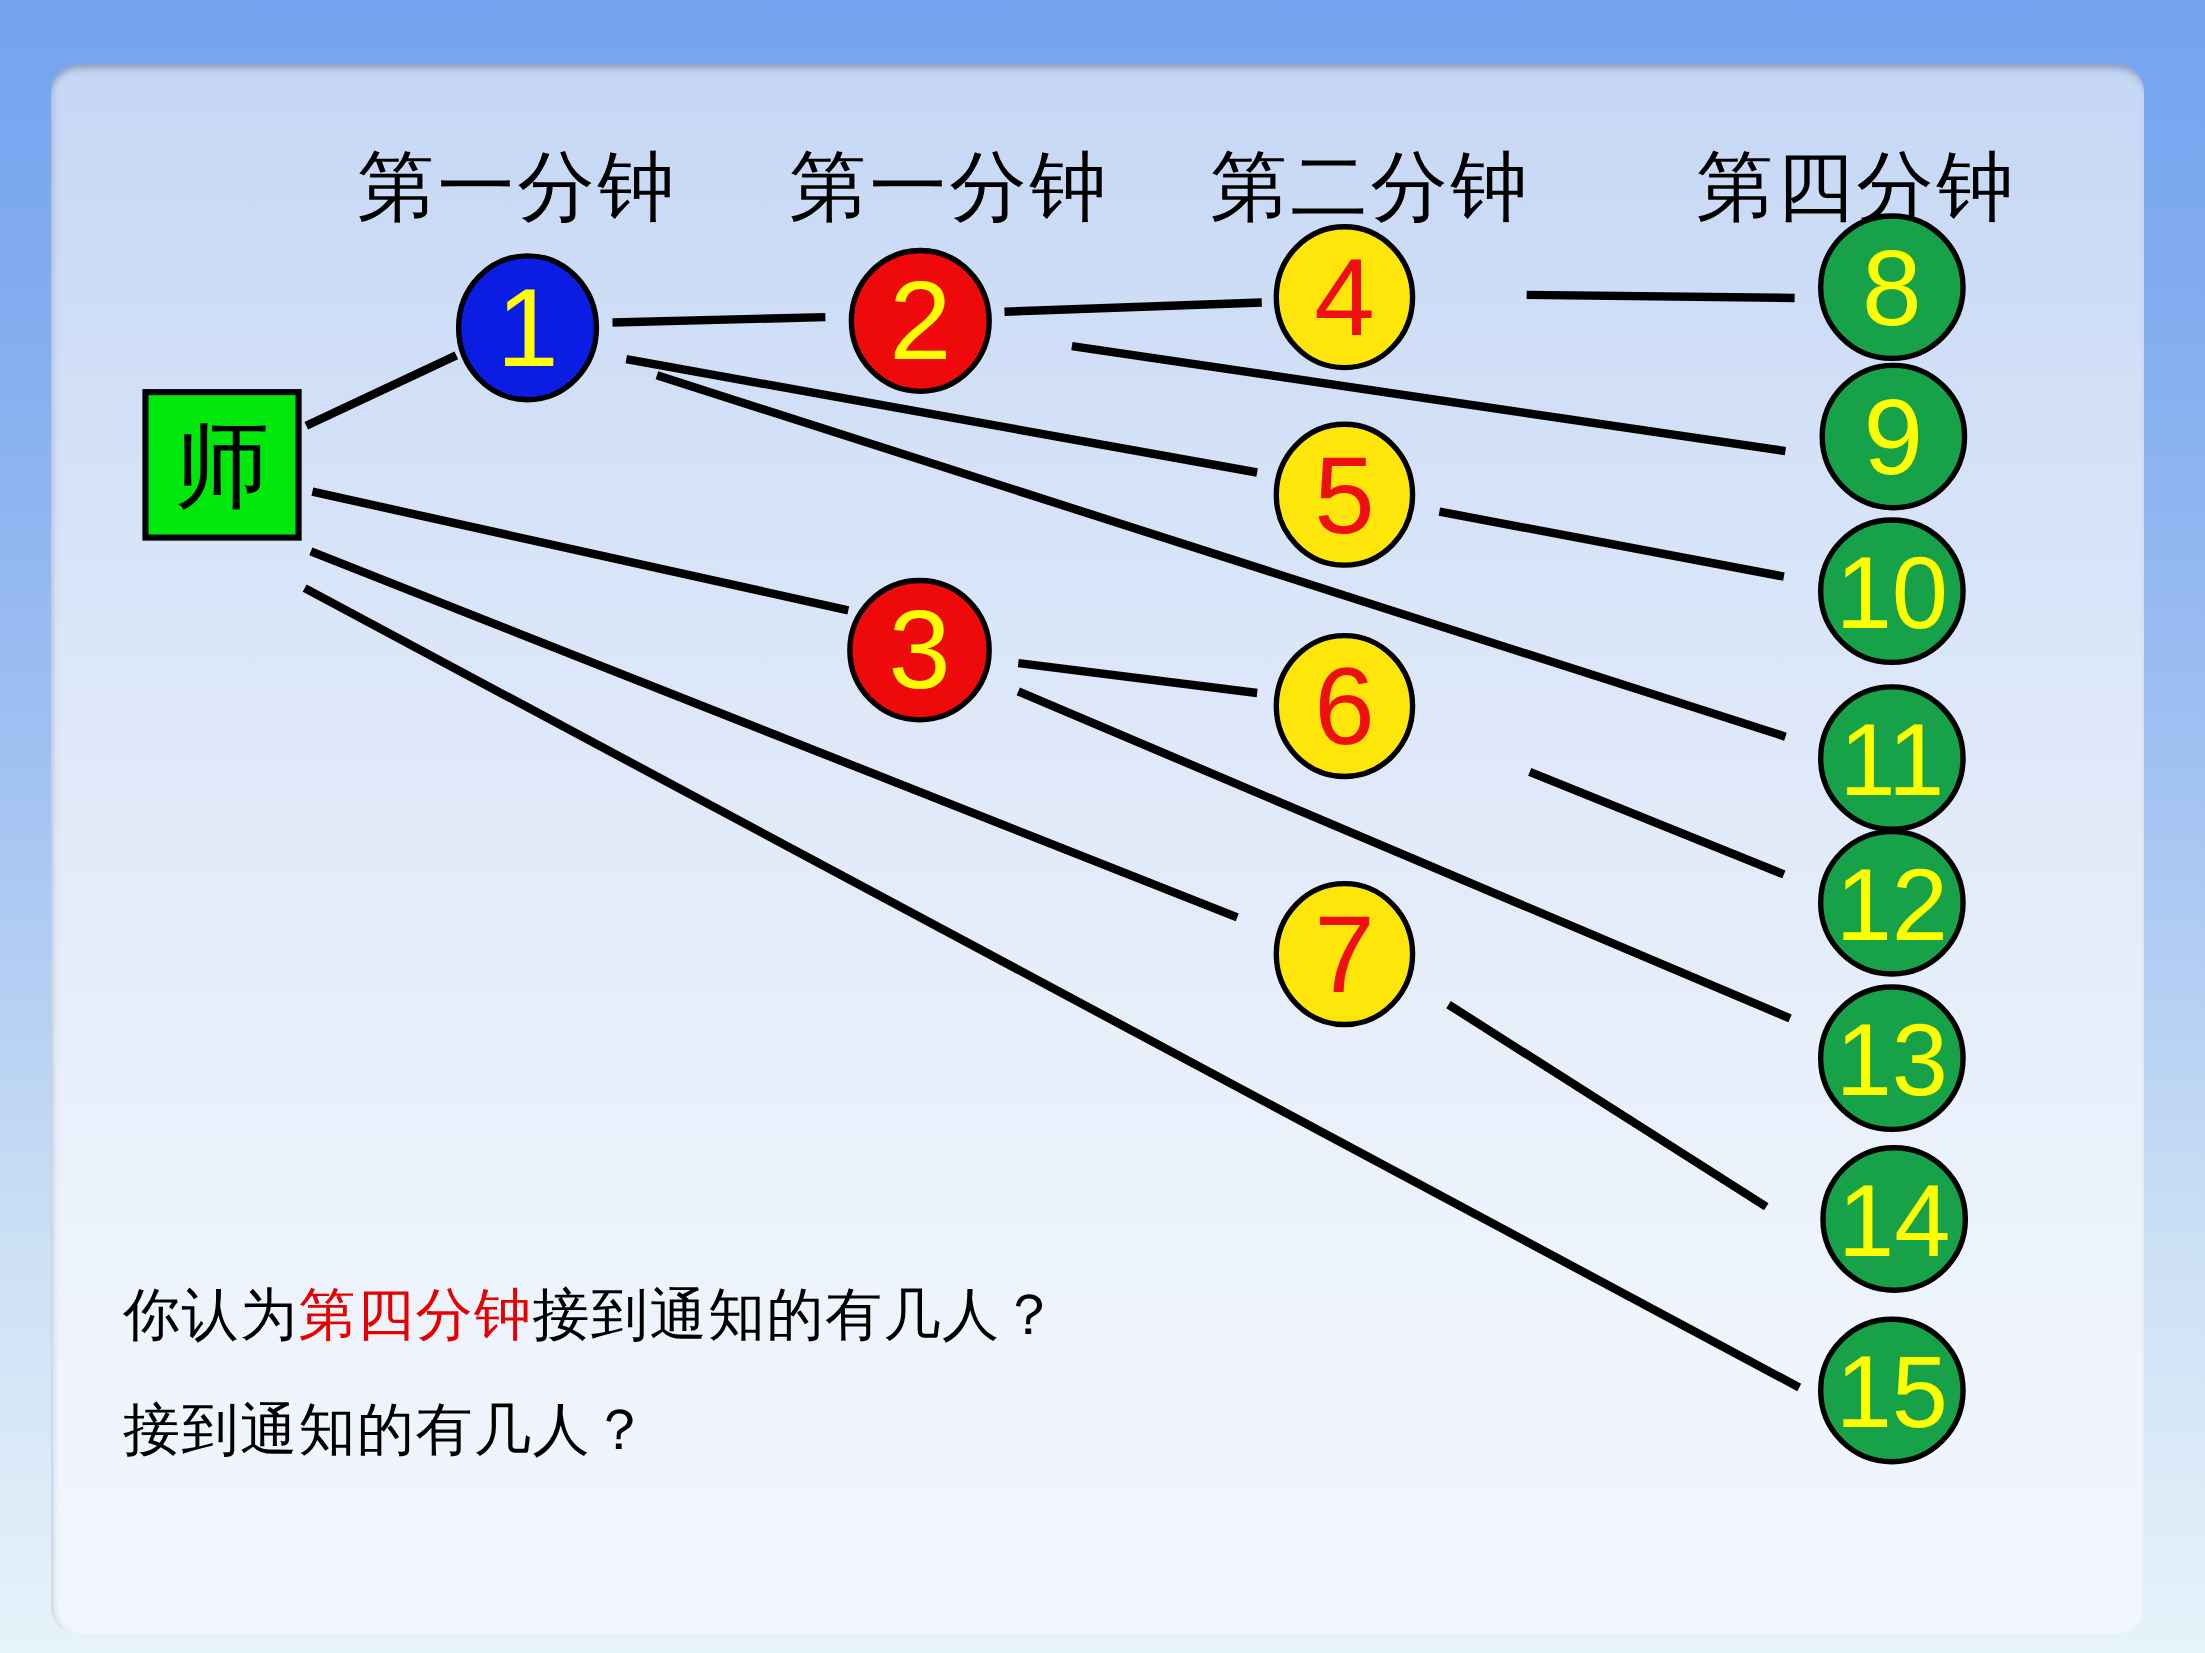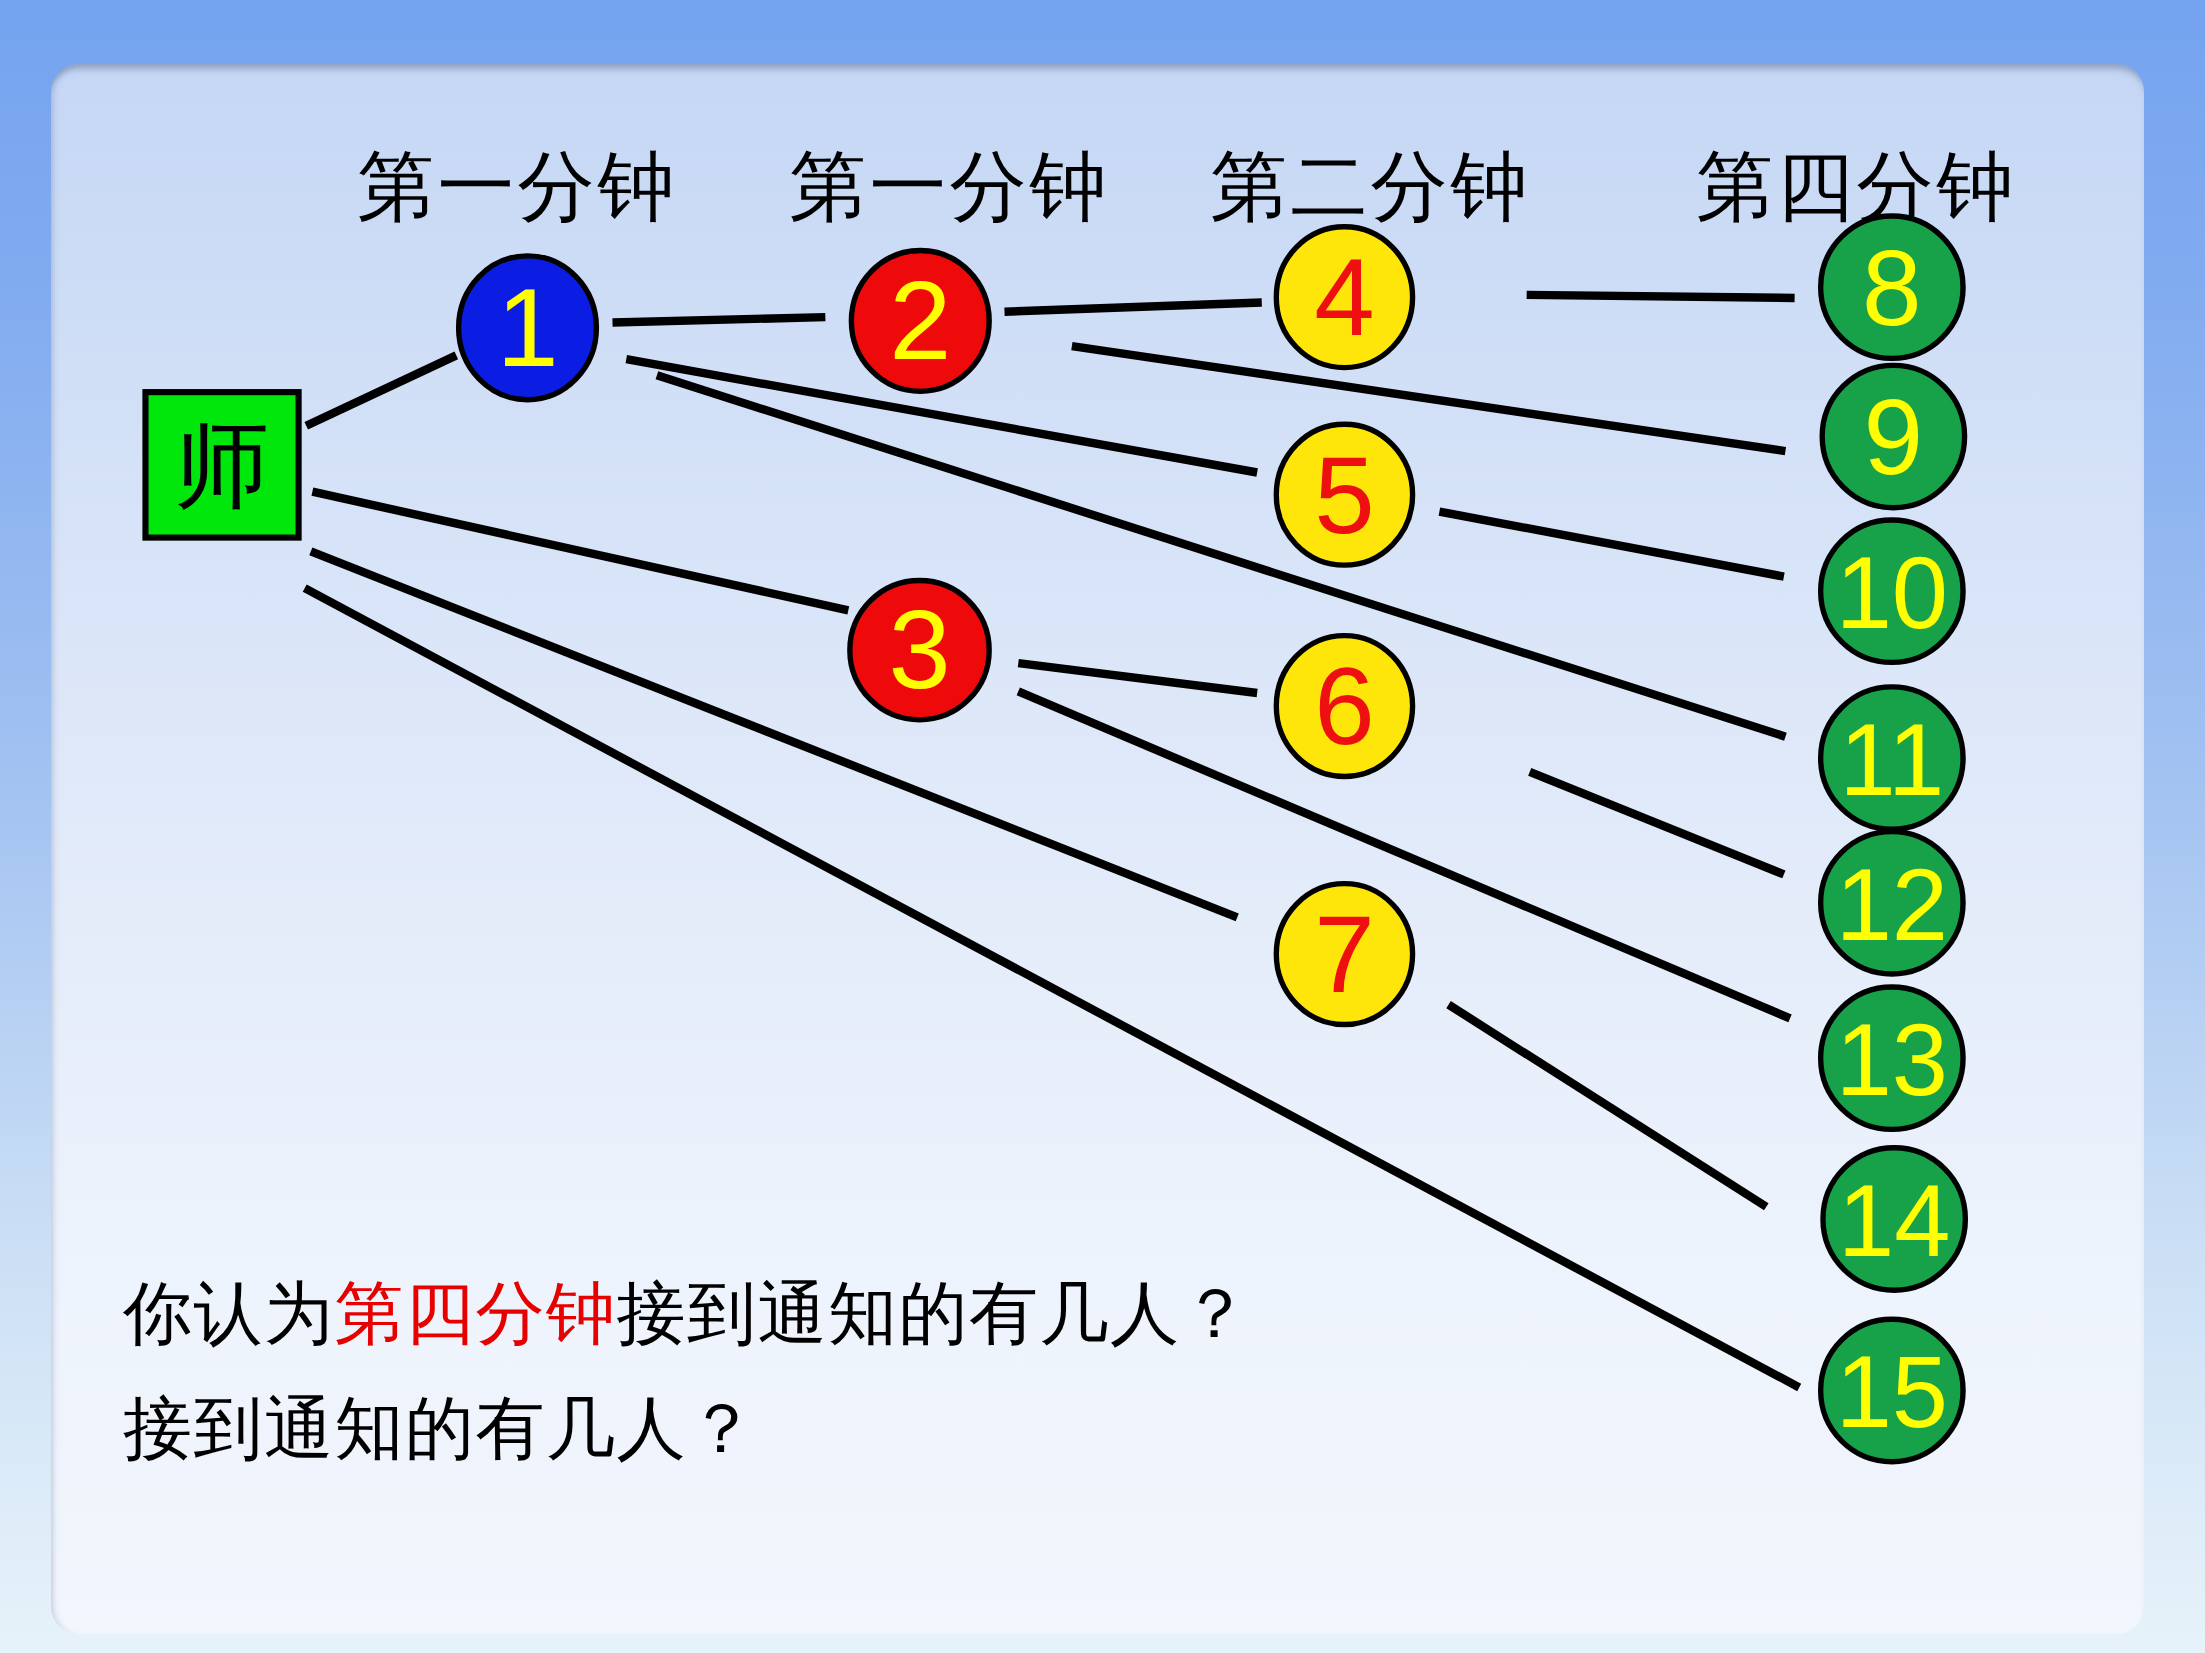--- a/index.html
+++ b/index.html
@@ -58,21 +58,21 @@
   }
   .teacher-char {
     font-family: "Liberation Serif", "DejaVu Serif", serif;
     text-anchor: middle;
     fill: #000000;
   }
   .question {
     position: absolute;
     left: 123px;
     top: 1257px;
-    font-size: 69px;
+    font-size: 57px;
     line-height: 115px;
     color: #000000;
     letter-spacing: 1.5px;
     white-space: nowrap;
   }
 </style>
 </head>
 <body>
 
 <div class="slide-panel"></div>

